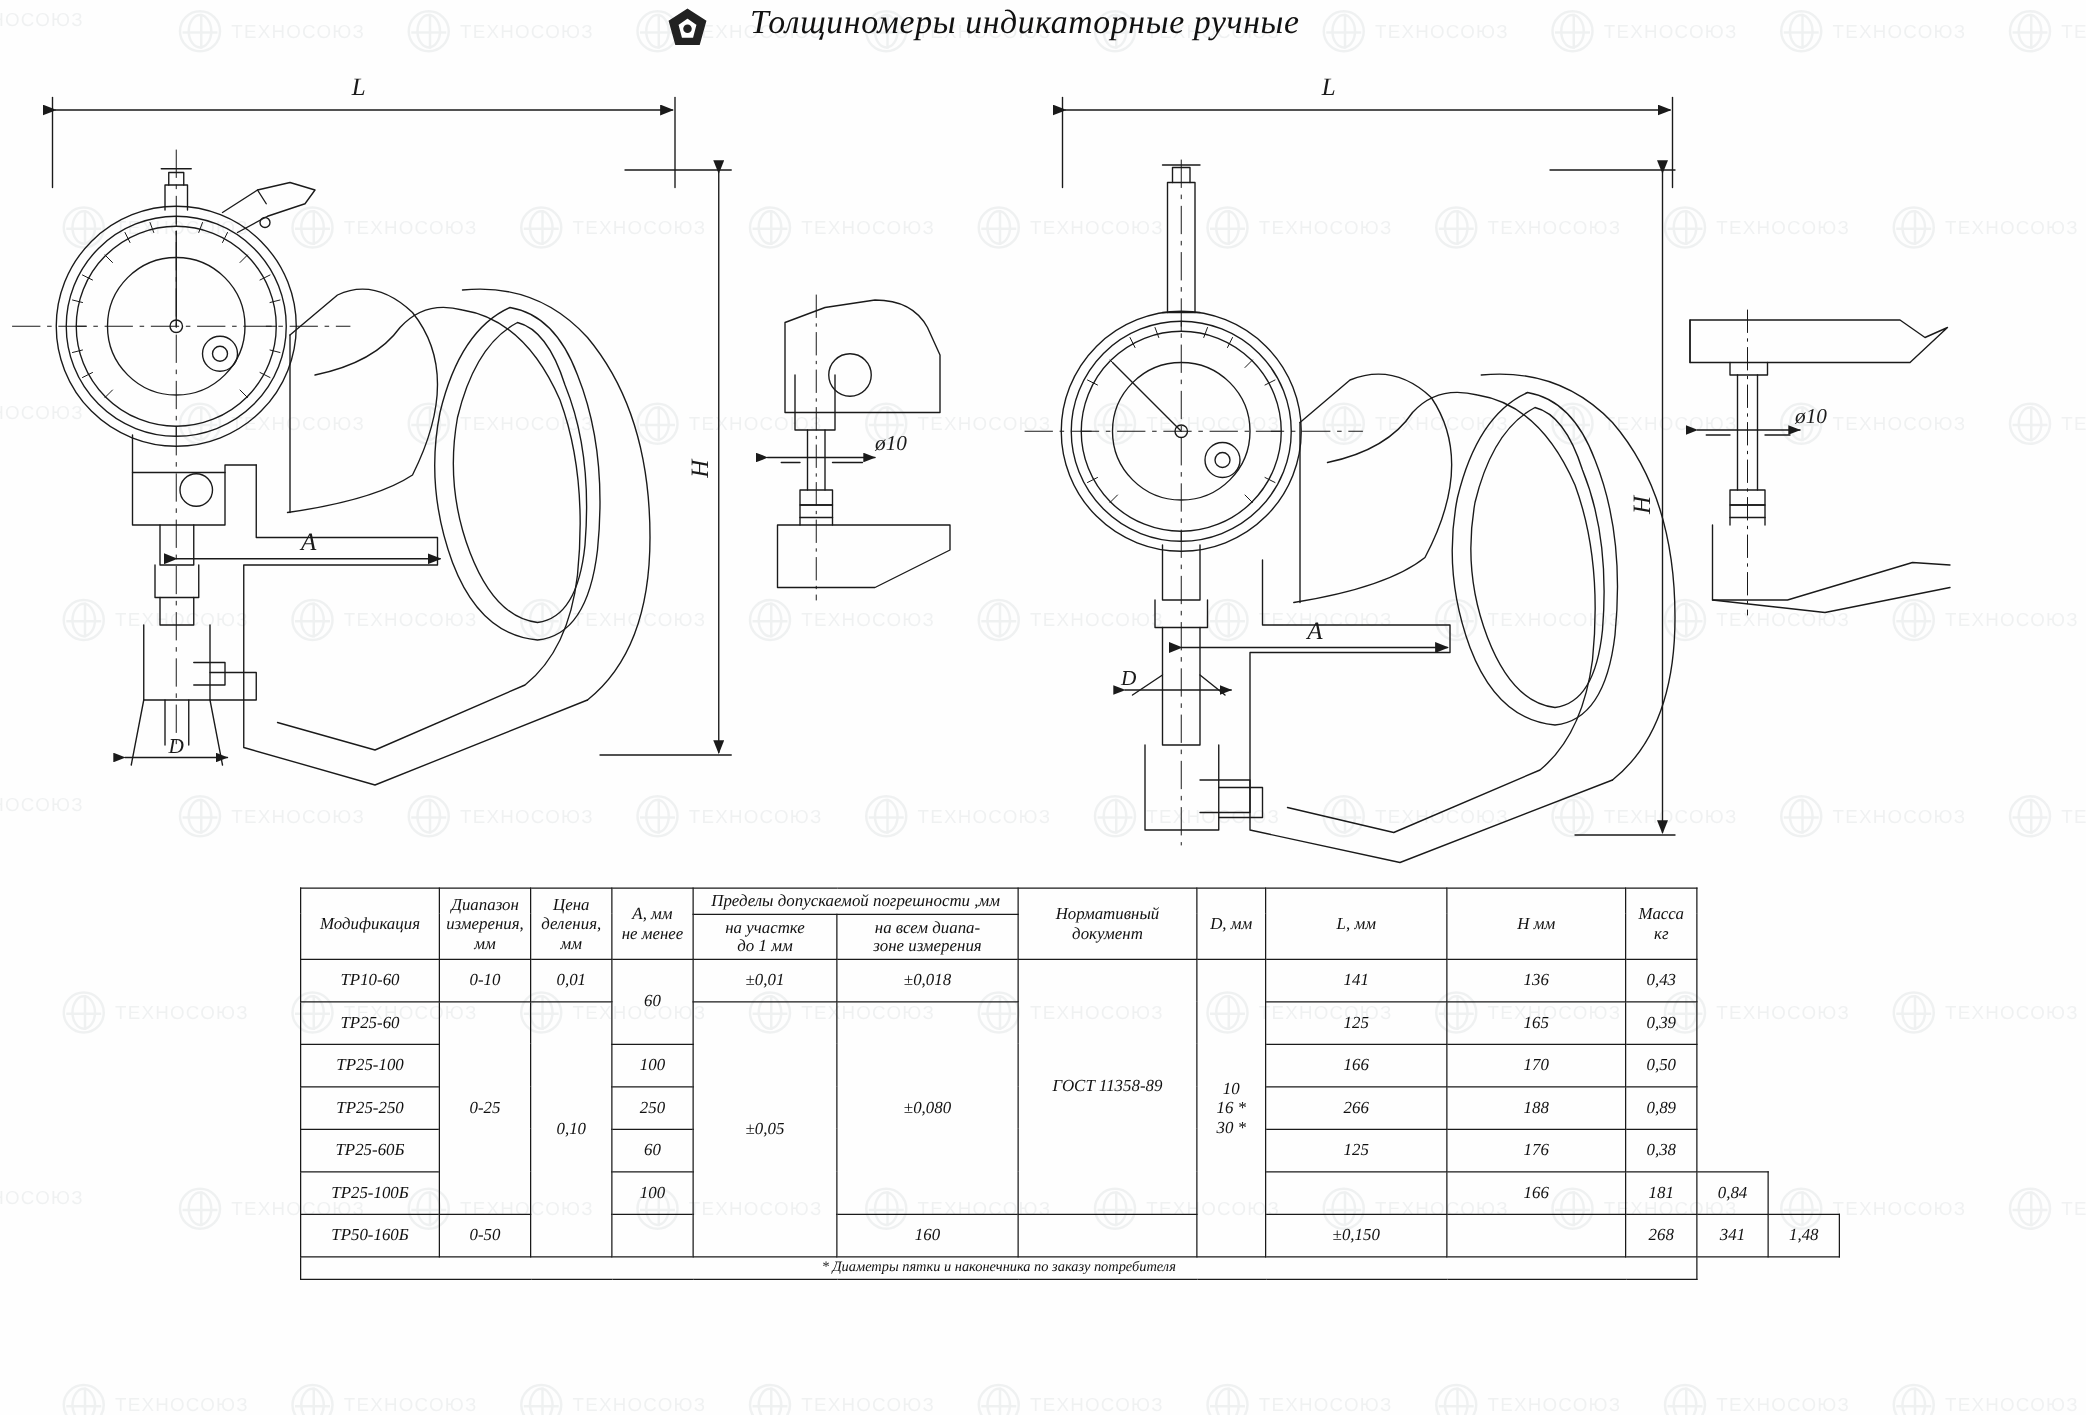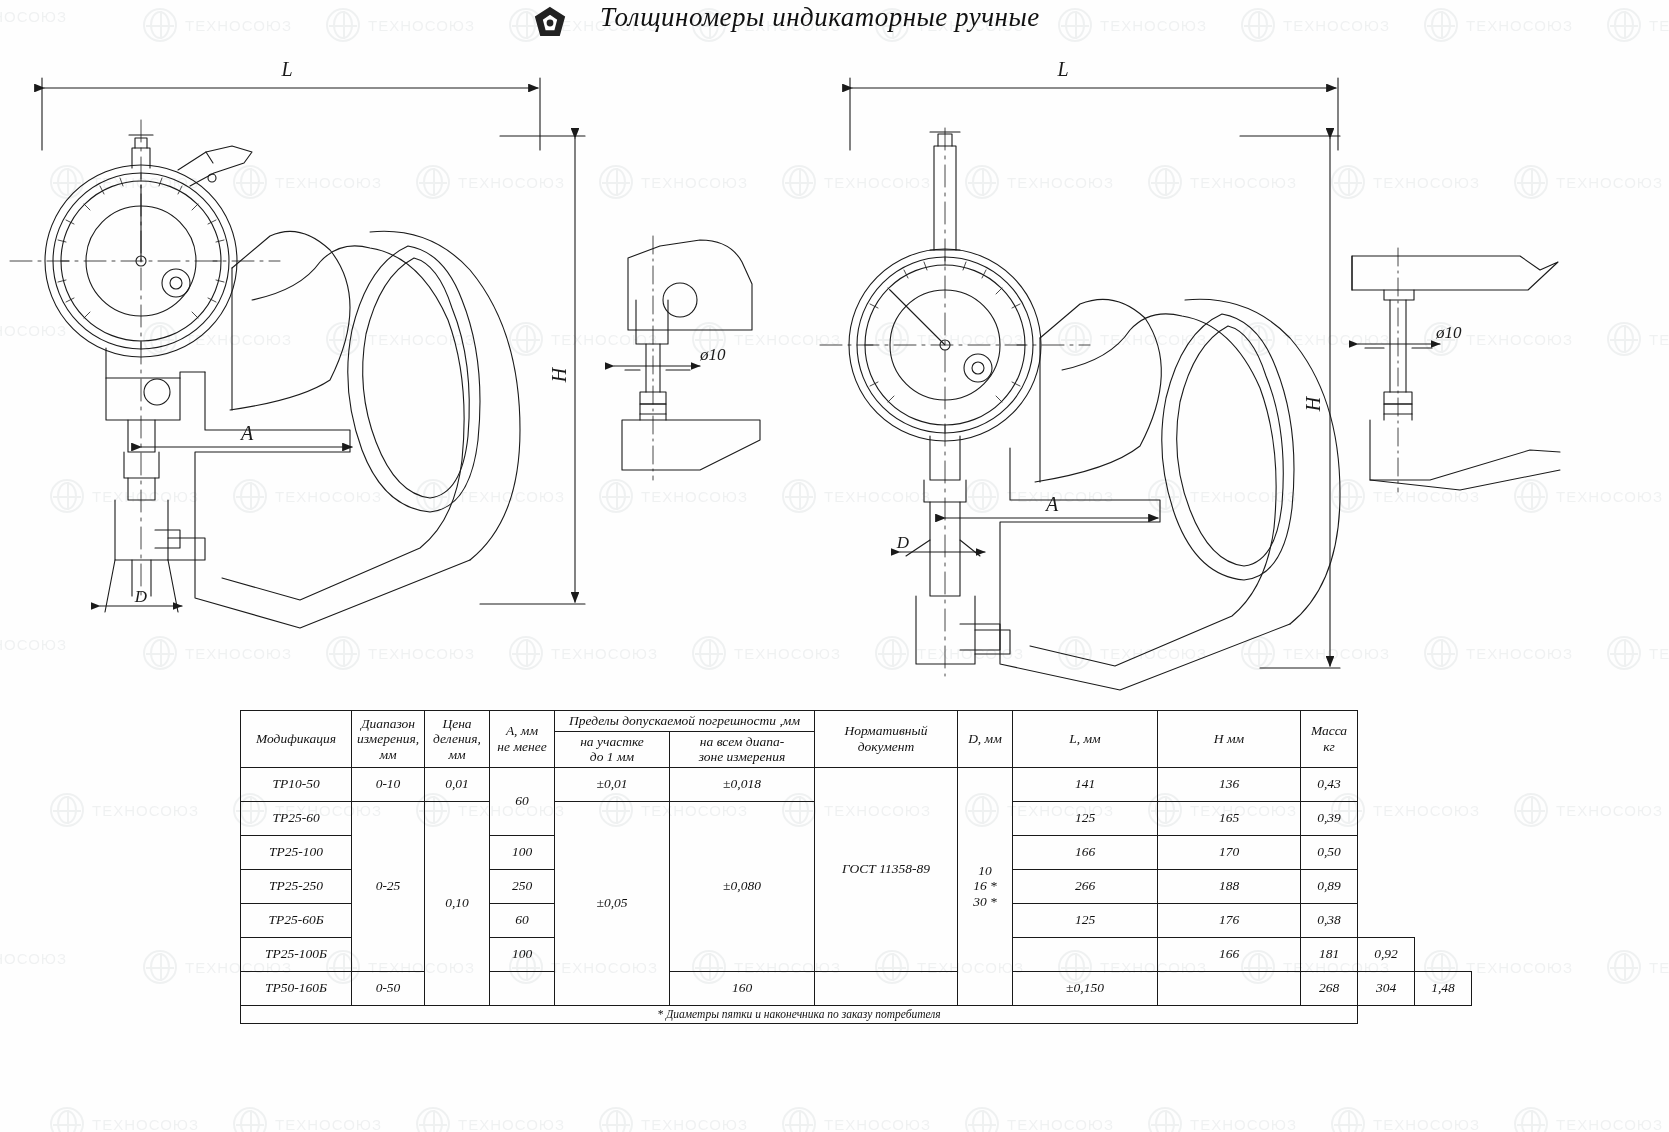--- a/index.html
+++ b/index.html
@@ -837,21 +837,21 @@
           </th>
           <th class="e2">
             <div>на всем диапа-</div>
             <div>зоне измерения</div>
           </th>
         </tr>
       </thead>
       <tbody>
 
         <tr style="height:34px">
-          <td class="modif">ТР10-50</td>
+          <td class="modif">ТР10-60</td>
           <td class="rng">0-10</td>
           <td class="div">0,01</td>
           <td class="aa" rowspan="2">60</td>
           <td class="e1">±0,01</td>
           <td class="e2">±0,018</td>
           <td class="nd" rowspan="6">ГОСТ 11358-89</td>
           <td class="dd" rowspan="7">
             <div>10</div>
             <div>16 *</div>
             <div>30 *</div>
@@ -895,33 +895,33 @@
           <td class="hh">176</td>
           <td class="mm">0,38</td>
         </tr>
 
         <tr style="height:34px">
           <td class="modif">ТР25-100Б</td>
           <td class="aa">100</td>
           <td class="e2"></td>
           <td class="ll">166</td>
           <td class="hh">181</td>
-          <td class="mm">0,92</td>
+          <td class="mm">0,84</td>
         </tr>
 
         <tr style="height:34px">
           <td class="modif">ТР50-160Б</td>
           <td class="rng">0-50</td>
           <td class="div"></td>
           <td class="aa">160</td>
           <td class="e1"></td>
           <td class="e2">±0,150</td>
           <td class="nd"></td>
           <td class="ll">268</td>
-          <td class="hh">304</td>
+          <td class="hh">341</td>
           <td class="mm">1,48</td>
         </tr>
         <tr class="foot">
           <td colspan="11">* Диаметры пятки и наконечника по заказу потребителя</td>
         </tr>
       </tbody>
     </table>
   </div>
 
 </div>

